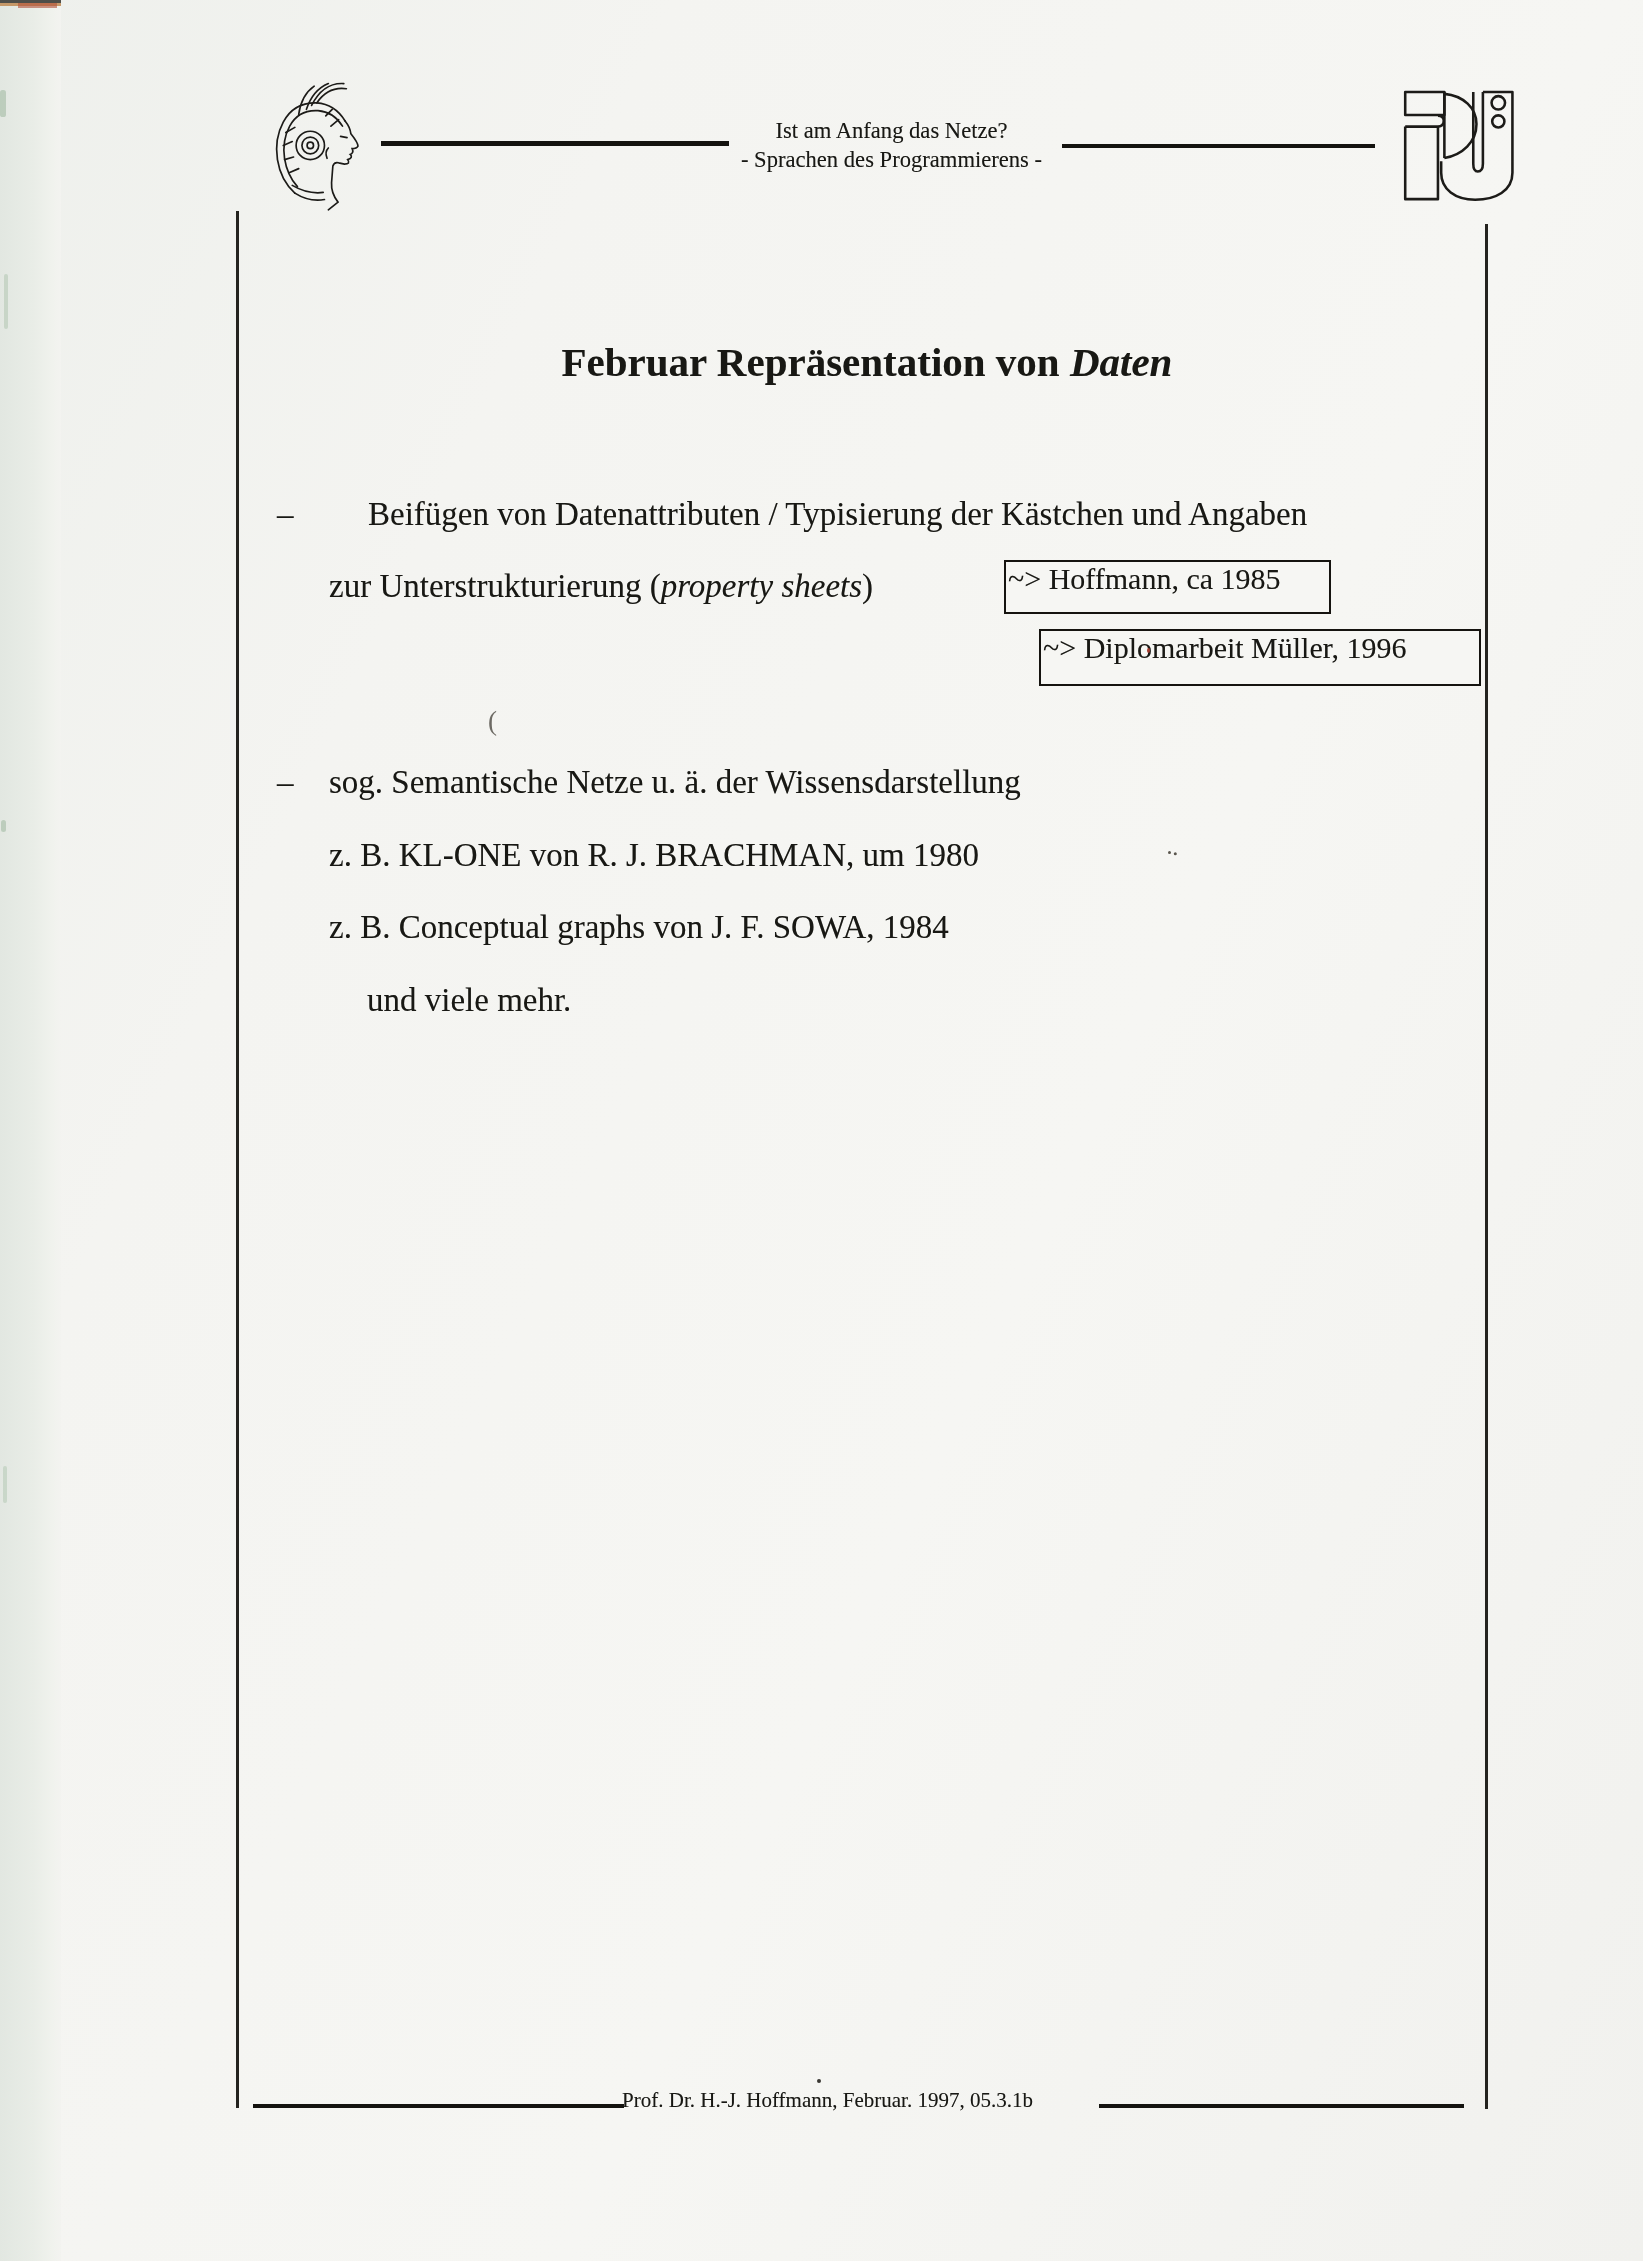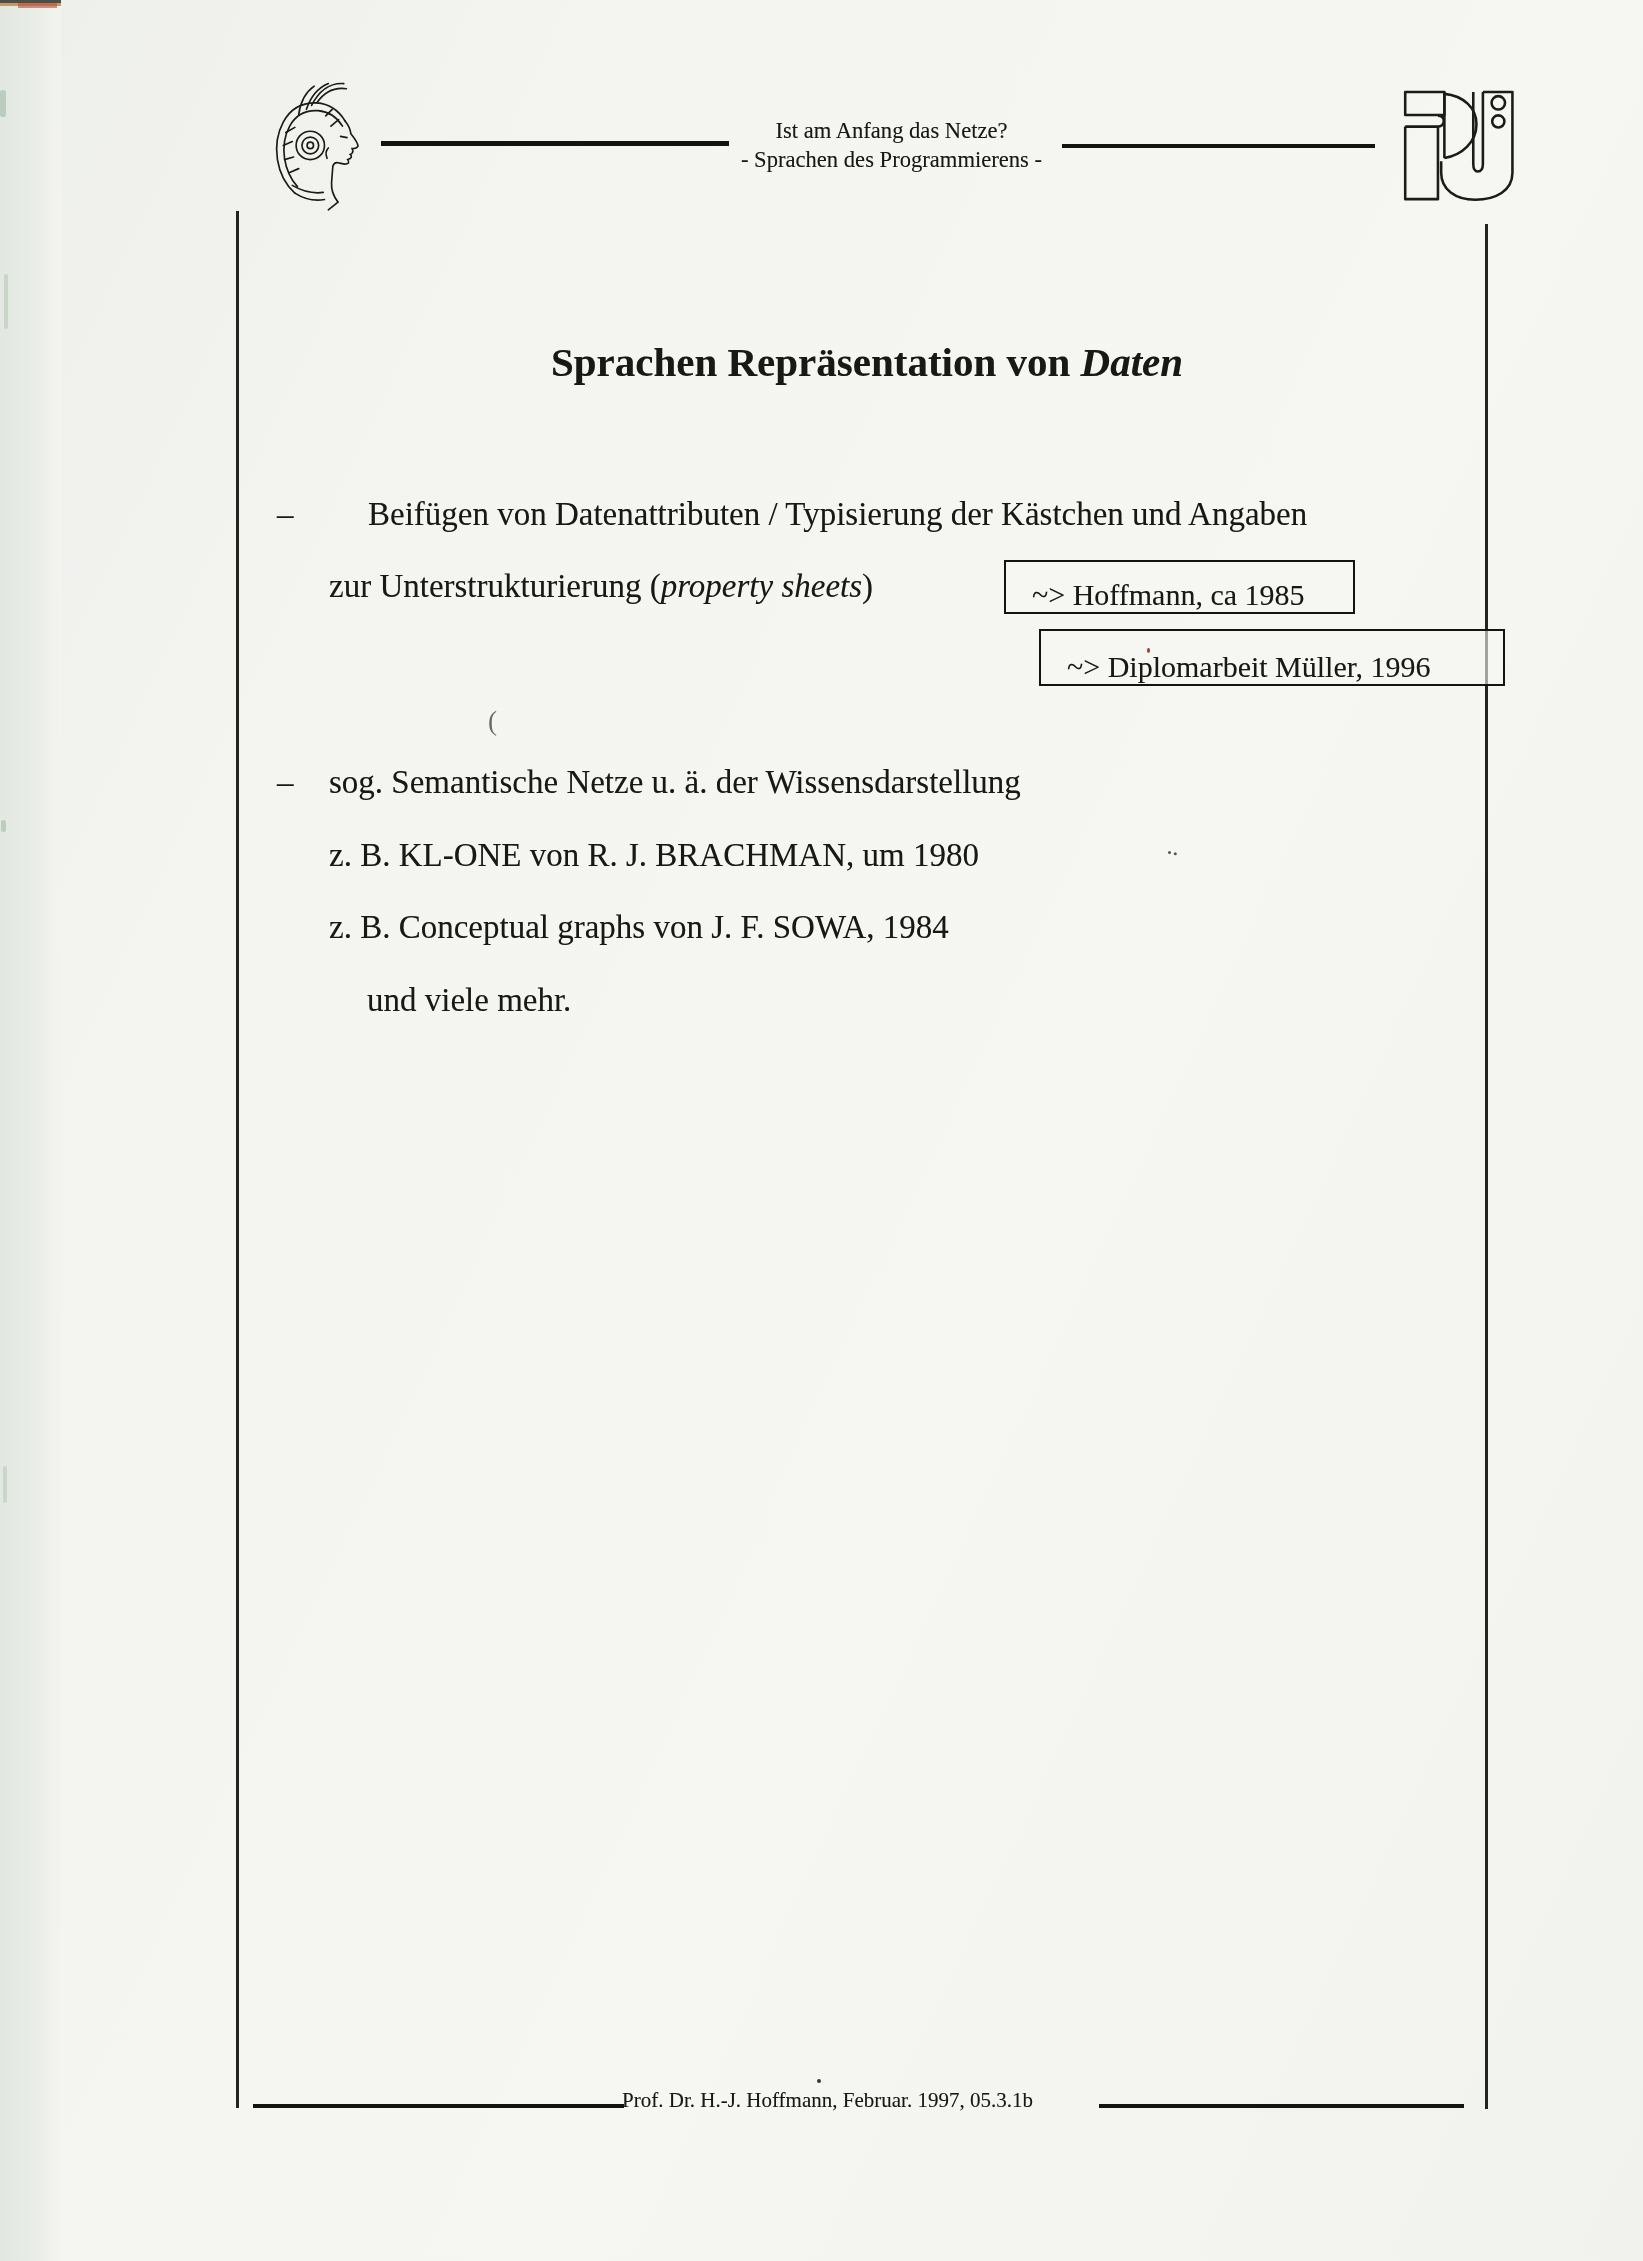--- a/index.html
+++ b/index.html
@@ -25,22 +25,22 @@
   .hdr-text{left:666px;top:116px;width:451px;text-align:center;
     font-size:22.6px;line-height:29px;}
   
   .title{left:448px;top:338px;width:838px;text-align:center;
     font-size:41px;font-weight:bold;white-space:nowrap;}
   .title .em{font-style:italic;}
   
   .body-line{font-size:33px;line-height:40px;white-space:nowrap;}
   .it{font-style:italic;}
   
-  .refbox{border:2.6px solid #15130f;display:flex;align-items:flex-end;
-    padding-left:26px;font-size:30px;white-space:nowrap;background:rgba(246,246,243,.6);}
+  .refbox{border:2.6px solid #15130f;display:flex;align-items:flex-start;
+    padding-left:2px;font-size:30px;white-space:nowrap;background:rgba(246,246,243,.6);}
   
   .footer-text{left:602px;top:2088px;width:451px;text-align:center;
     font-size:21px;white-space:nowrap;}
   .speck{border-radius:50%;}
   svg{display:block;}
 </style>
 </head>
 <body>
 
 <div class="abs scan-strip"></div>
@@ -109,21 +109,21 @@
 
     <circle cx="151" cy="20" r="10.5"></circle>
     <circle cx="151" cy="49" r="9.5"></circle>
   </svg>
 </div>
 
 <div class="abs vrule" style="left:236px;top:211px;height:1897px;"></div>
 <div class="abs vrule" style="left:1485px;top:224px;height:1885px;"></div>
 
 <div class="abs title ink">
-  <span>Sprachen Repräsentation von </span><span class="em">Daten</span>
+  <span>Februar Repräsentation von </span><span class="em">Daten</span>
 </div>
 
 <div class="abs body-line ink" style="left:277px;top:494px;">–</div>
 <div class="abs body-line ink" style="left:329px;top:494px;margin-left:39px;">Beifügen von Datenattributen / Typisierung der Kästchen und Angaben</div>
 <div class="abs body-line ink" style="left:329px;top:566px;">
   <span>zur Unterstrukturierung (</span><span class="it">property sheets</span><span>)</span>
 </div>
 
 <div class="abs refbox ink" style="left:1004px;top:560px;width:321px;height:50px;">
   <span>~&gt; Hoffmann, ca 1985</span>

